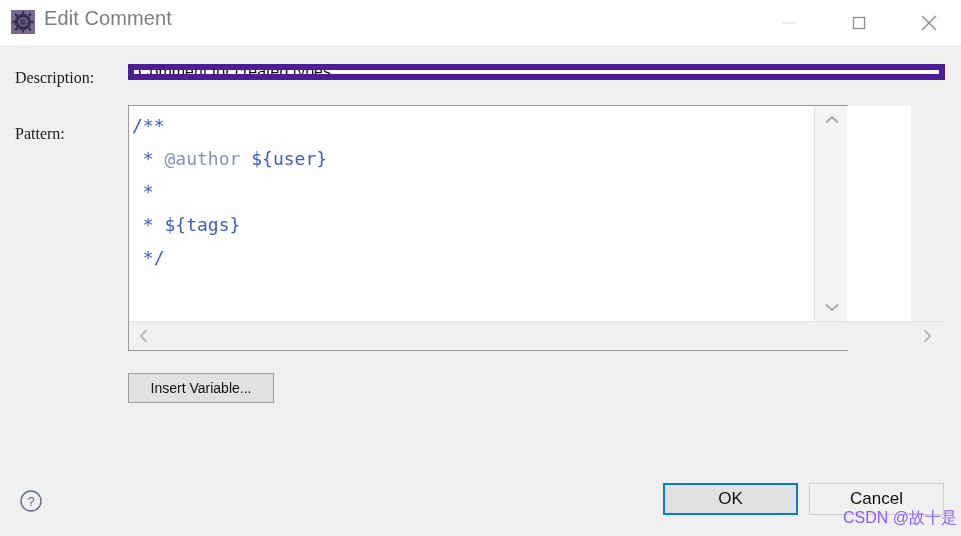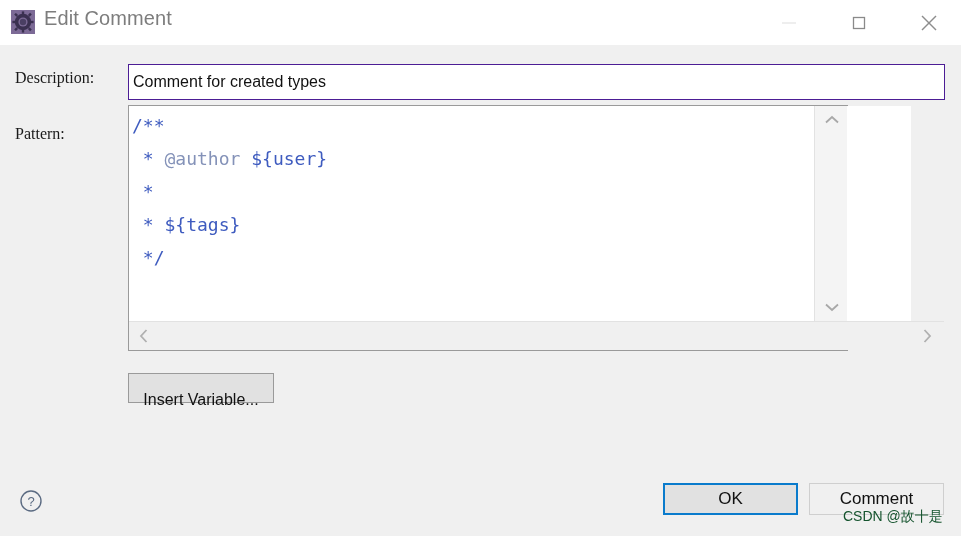--- a/index.html
+++ b/index.html
@@ -86,24 +86,24 @@
     font-family: Liberation Serif, serif;
   }
   #label-description { left: 15px; top: 24px; }
   #label-pattern     { left: 15px; top: 80px; }
 
   #description-input {
     position: absolute;
     left: 128px;
     top: 19px;
     width: 817px;
-    height: 36px;
+    height: 16px;
     box-sizing: border-box;
     background: #ffffff;
-    border: 1px solid #4c1d95;
+    border: 6px solid #4c1d95;
     font-family: "Liberation Sans", sans-serif;
     font-size: 16px;
     color: #111111;
     padding: 0 4px;
     outline: none;
   }
 
   
   #pattern-box {
     position: absolute;
@@ -184,25 +184,25 @@
   #insert-variable-button {
     position: absolute;
     left: 128px;
     top: 328px;
     width: 146px;
     height: 30px;
     box-sizing: border-box;
     background: #e1e1e1;
     border: 1px solid #9a9a9a;
     font-family: "Liberation Sans", sans-serif;
-    font-size: 16px;
+    font-size: 14px;
     color: #111111;
     text-align: center;
     line-height: 27px;
-    padding: 12px;
+    padding: 0;
     cursor: default;
   }
 
   
   #help-icon {
     position: absolute;
     left: 19px;
     top: 444px;
     width: 24px;
     height: 24px;
@@ -234,22 +234,22 @@
     background: #f0f0f0;
     border: 1px solid #cfcfcf;
     line-height: 30px;
   }
 
   #watermark {
     position: absolute;
     left: 843px;
     top: 463px;
     font-family: "Liberation Sans", sans-serif;
-    font-size: 14px;
-    color: #14532d;
+    font-size: 16px;
+    color: #8b5cf6;
     white-space: nowrap;
     pointer-events: none;
   }
 </style>
 </head>
 <body>
 
 <div id="dialog">
 
   <div id="titlebar">
@@ -342,17 +342,17 @@
 
     <span id="help-icon">
       <svg width="24" height="24" viewBox="0 0 24 24" aria-hidden="true">
         <circle cx="12" cy="12" r="10" fill="none" stroke="#5b6b82" stroke-width="1.4"></circle>
         <text x="12" y="17" text-anchor="middle" font-family="Liberation Sans, sans-serif" font-size="13" fill="#5b6b82">?</text>
       </svg>
     </span>
 
     <button class="dlg-btn" id="ok-button">OK</button>
 
-    <button class="dlg-btn" id="cancel-button">Comment</button>
+    <button class="dlg-btn" id="cancel-button">Cancel</button>
 
     <span id="watermark">CSDN @故十是</span>
   </div>
 </div>
 
 </body></html>

